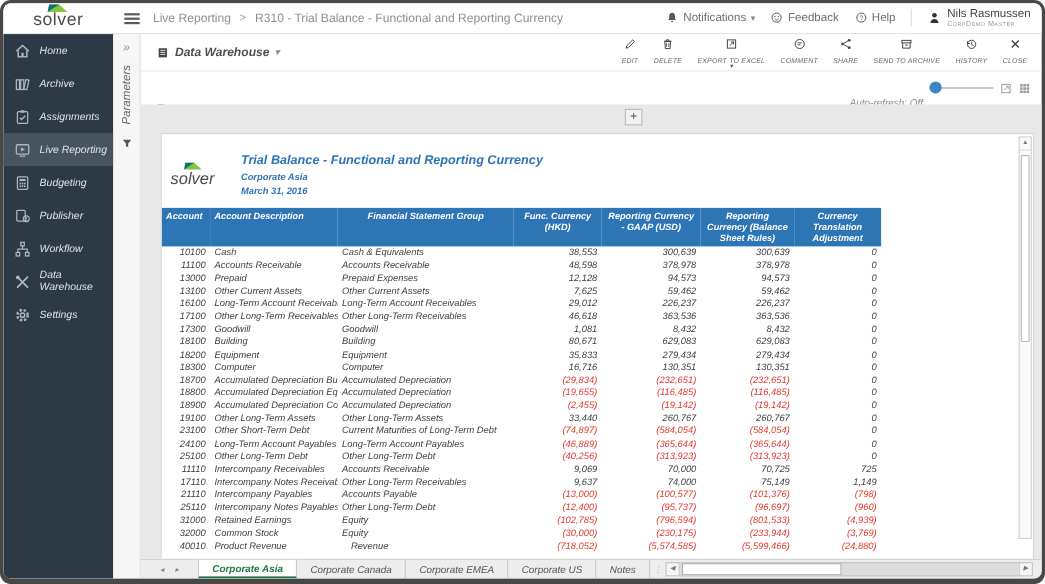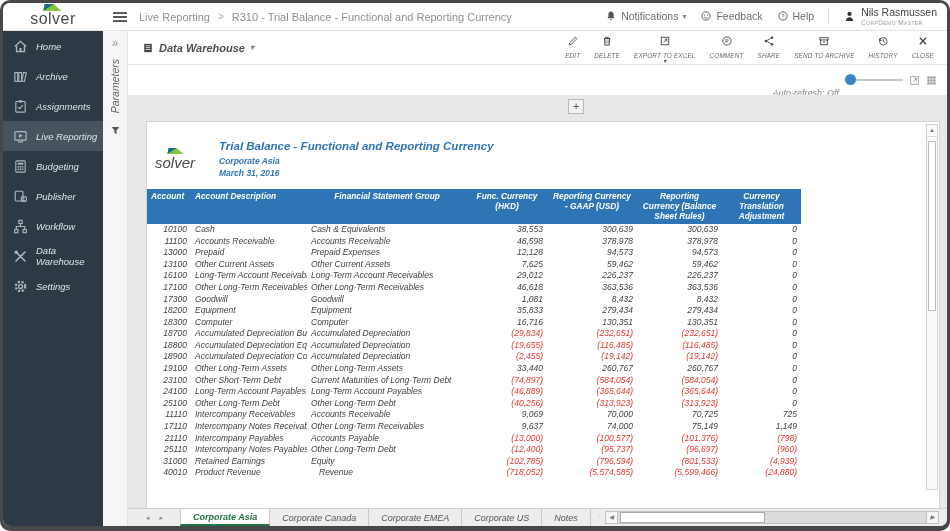--- a/index.html
+++ b/index.html
@@ -467,20 +467,29 @@
                   <tr>
                     <td class="num">17300</td>
                     <td class="">Goodwill</td>
                     <td class="">Goodwill</td>
                     <td class="num">1,081</td>
                     <td class="num">8,432</td>
                     <td class="num">8,432</td>
                     <td class="num">0</td>
                   </tr>
                   <tr>
+                    <td class="num">18100</td>
+                    <td class="">Building</td>
+                    <td class="">Building</td>
+                    <td class="num">80,671</td>
+                    <td class="num">629,083</td>
+                    <td class="num">629,083</td>
+                    <td class="num">0</td>
+                  </tr>
+                  <tr>
                     <td class="num">18200</td>
                     <td class="">Equipment</td>
                     <td class="">Equipment</td>
                     <td class="num">35,833</td>
                     <td class="num">279,434</td>
                     <td class="num">279,434</td>
                     <td class="num">0</td>
                   </tr>
                   <tr>
                     <td class="num">18300</td>
@@ -591,20 +600,29 @@
                     <td class="num neg">(960)</td>
                   </tr>
                   <tr>
                     <td class="num">31000</td>
                     <td class="">Retained Earnings</td>
                     <td class="">Equity</td>
                     <td class="num neg">(102,785)</td>
                     <td class="num neg">(796,594)</td>
                     <td class="num neg">(801,533)</td>
                     <td class="num neg">(4,939)</td>
+                  </tr>
+                  <tr>
+                    <td class="num">32000</td>
+                    <td class="">Common Stock</td>
+                    <td class="">Equity</td>
+                    <td class="num neg">(30,000)</td>
+                    <td class="num neg">(230,175)</td>
+                    <td class="num neg">(233,944)</td>
+                    <td class="num neg">(3,769)</td>
                   </tr>
                   <tr>
                     <td class="num">40010</td>
                     <td class="">Product Revenue</td>
                     <td class="indent">Revenue</td>
                     <td class="num neg">(718,052)</td>
                     <td class="num neg">(5,574,585)</td>
                     <td class="num neg">(5,599,466)</td>
                     <td class="num neg">(24,880)</td>
                   </tr>

